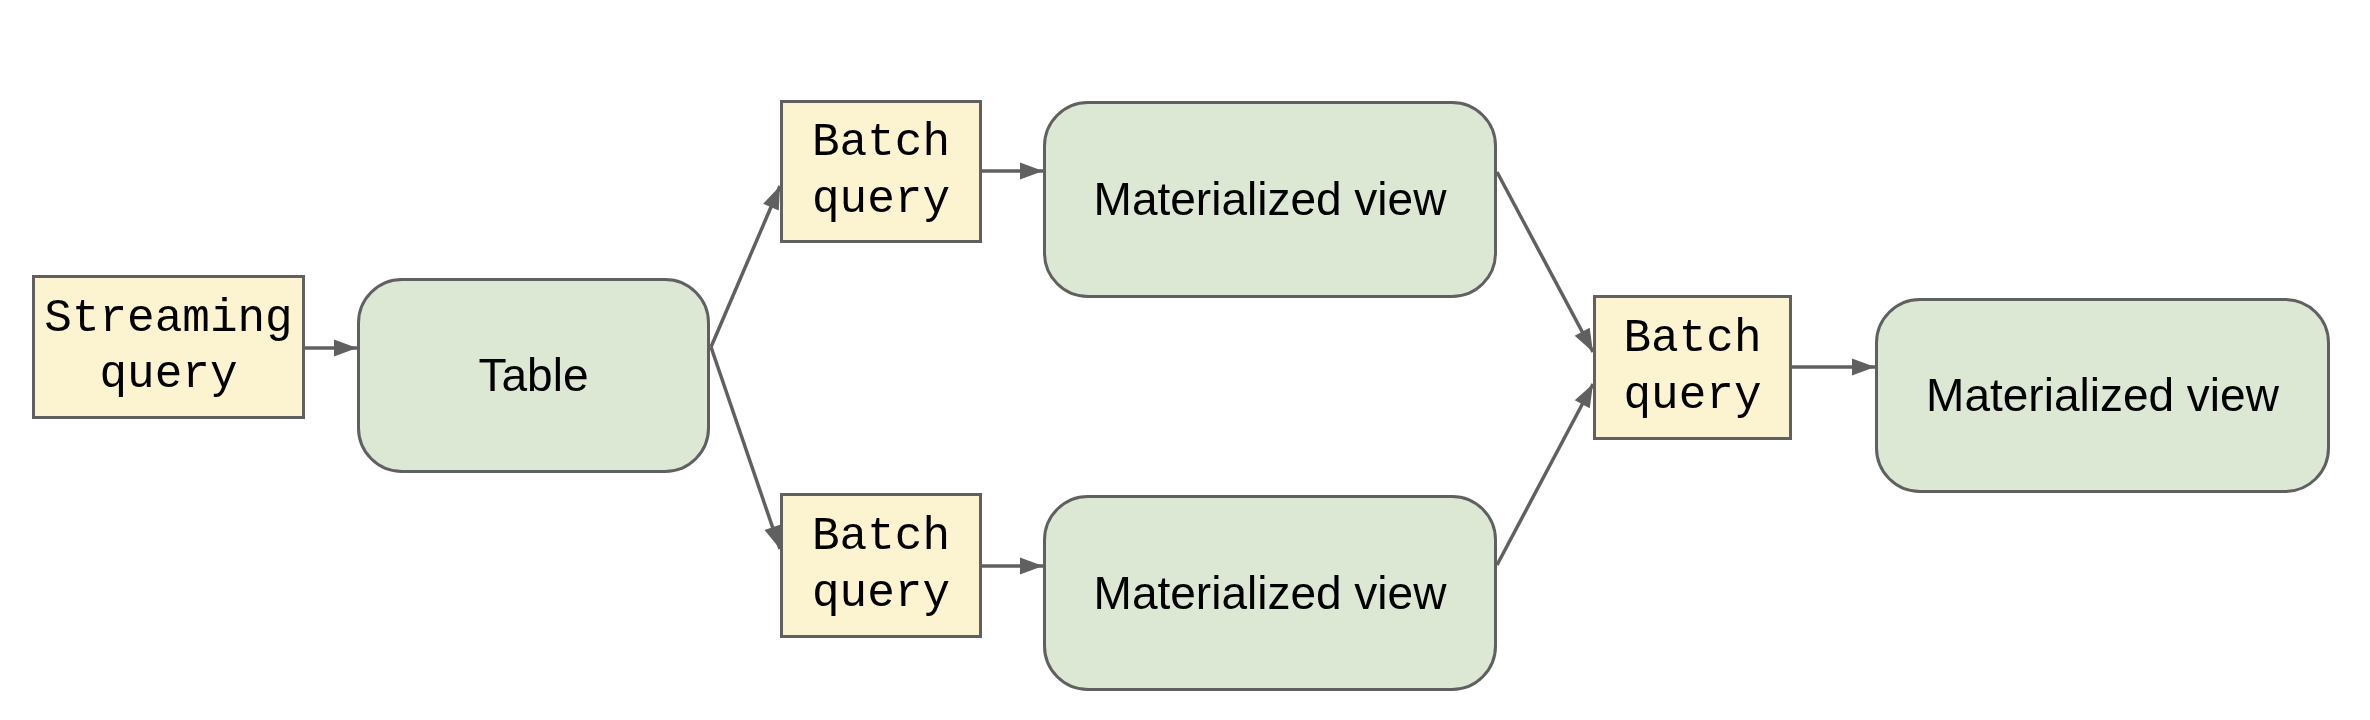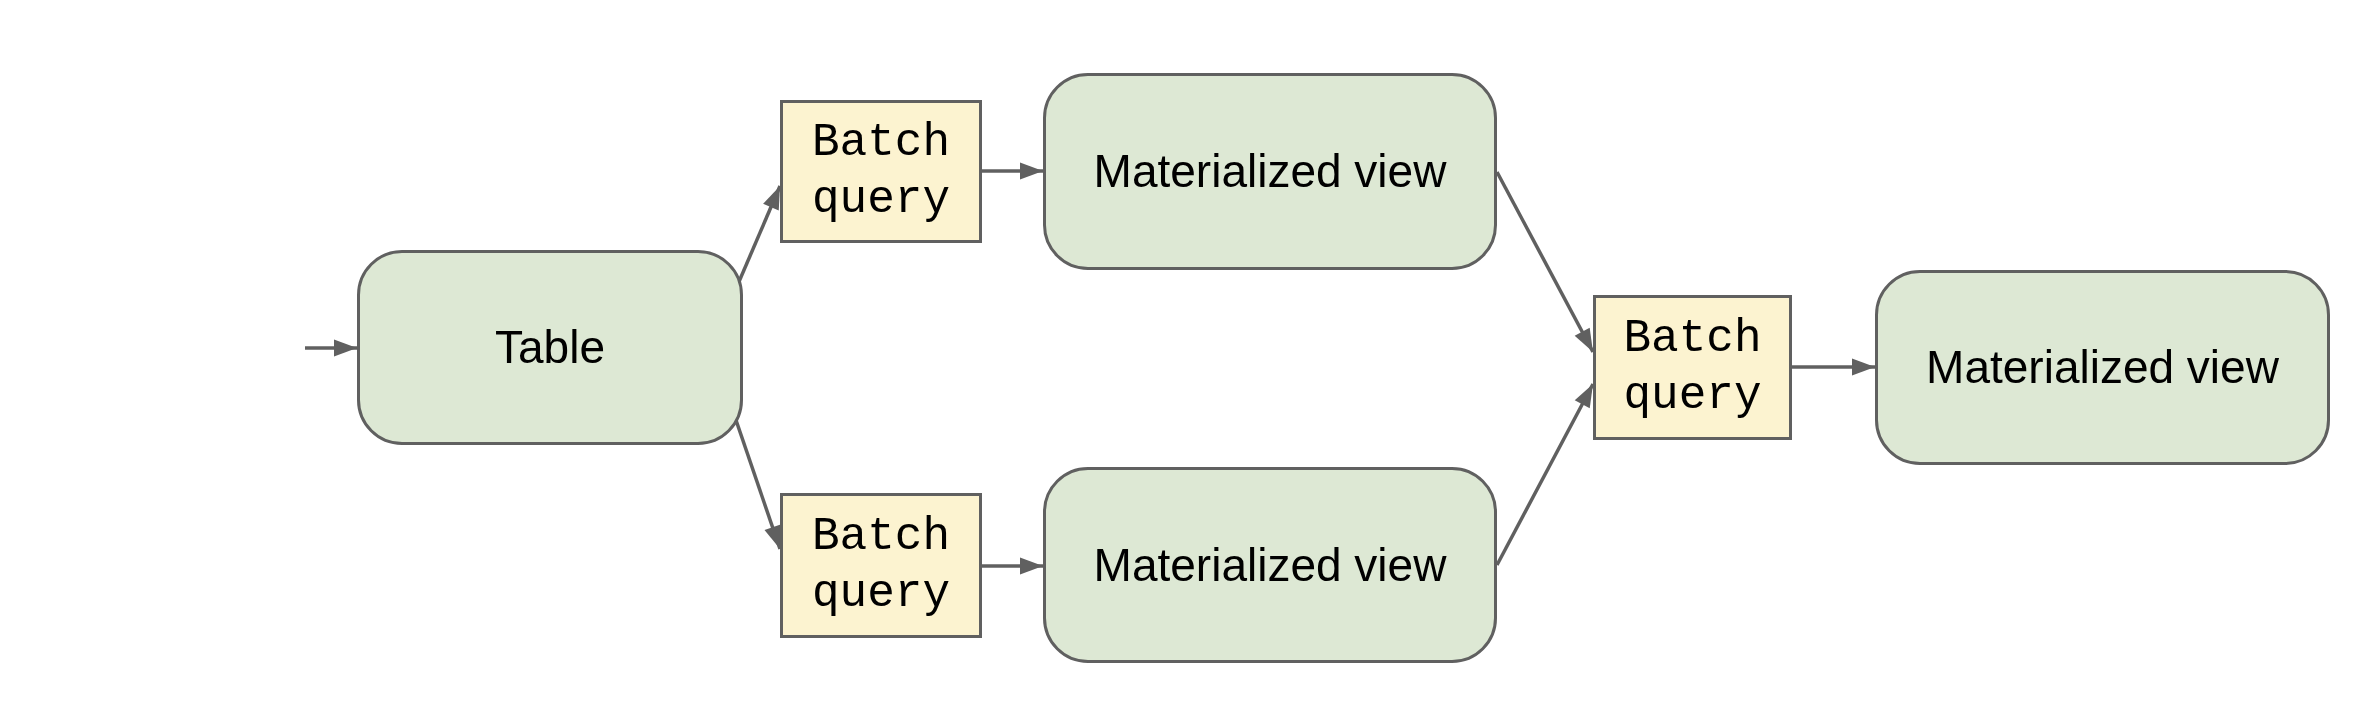--- a/index.html
+++ b/index.html
@@ -47,24 +47,25 @@
   .node.query {
     background: var(--query-fill, #fcf3d0);
     border: 3px solid var(--border, #606060);
     border-radius: 0;
     font-family: Liberation Mono, monospace;
   }
   .node.store {
     background: var(--store-fill, #dde8d4);
     border: 3px solid var(--border, #606060);
     border-radius: 45px;
+    margin-top: 28px;
   }
   
   #node-streaming-query       { left: 32px;   top: 275px; width: 273px; height: 144px; }
-  #node-table                 { left: 357px;  top: 250px; width: 386px; height: 195px; }
+  #node-table                 { left: 357px;  top: 250px; width: 353px; height: 195px; }
   #node-batch-query-top       { left: 780px;  top: 100px; width: 202px; height: 143px; }
   #node-materialized-view-top { left: 1043px; top: 73px;  width: 454px; height: 197px; }
   #node-batch-query-bottom    { left: 780px;  top: 493px; width: 202px; height: 145px; }
   #node-materialized-view-bottom { left: 1043px; top: 467px; width: 454px; height: 196px; }
   #node-batch-query-final     { left: 1593px; top: 295px; width: 199px; height: 145px; }
   #node-materialized-view-final { left: 1875px; top: 270px; width: 455px; height: 195px; }
 </style>
 </head>
 <body>
 
@@ -79,20 +80,23 @@
     <line class="edge" x1="305" y1="348" x2="357" y2="348" marker-end="url(#arrow)"></line>
     <line class="edge" x1="711" y1="347" x2="780" y2="186" marker-end="url(#arrow)"></line>
     <line class="edge" x1="711" y1="347" x2="780" y2="549" marker-end="url(#arrow)"></line>
     <line class="edge" x1="982" y1="171" x2="1043" y2="171" marker-end="url(#arrow)"></line>
     <line class="edge" x1="982" y1="566" x2="1043" y2="566" marker-end="url(#arrow)"></line>
     <line class="edge" x1="1497" y1="172" x2="1593" y2="352" marker-end="url(#arrow)"></line>
     <line class="edge" x1="1497" y1="565" x2="1593" y2="384" marker-end="url(#arrow)"></line>
     <line class="edge" x1="1792" y1="367" x2="1875" y2="367" marker-end="url(#arrow)"></line>
   </svg>
 
+  <div class="node query" id="node-streaming-query">
+    <span>Streaming query</span>
+  </div>
 
   <div class="node store" id="node-table">
     <span>Table</span>
   </div>
 
   <div class="node query" id="node-batch-query-top">
     <span>Batch query</span>
   </div>
 
   <div class="node store" id="node-materialized-view-top">

